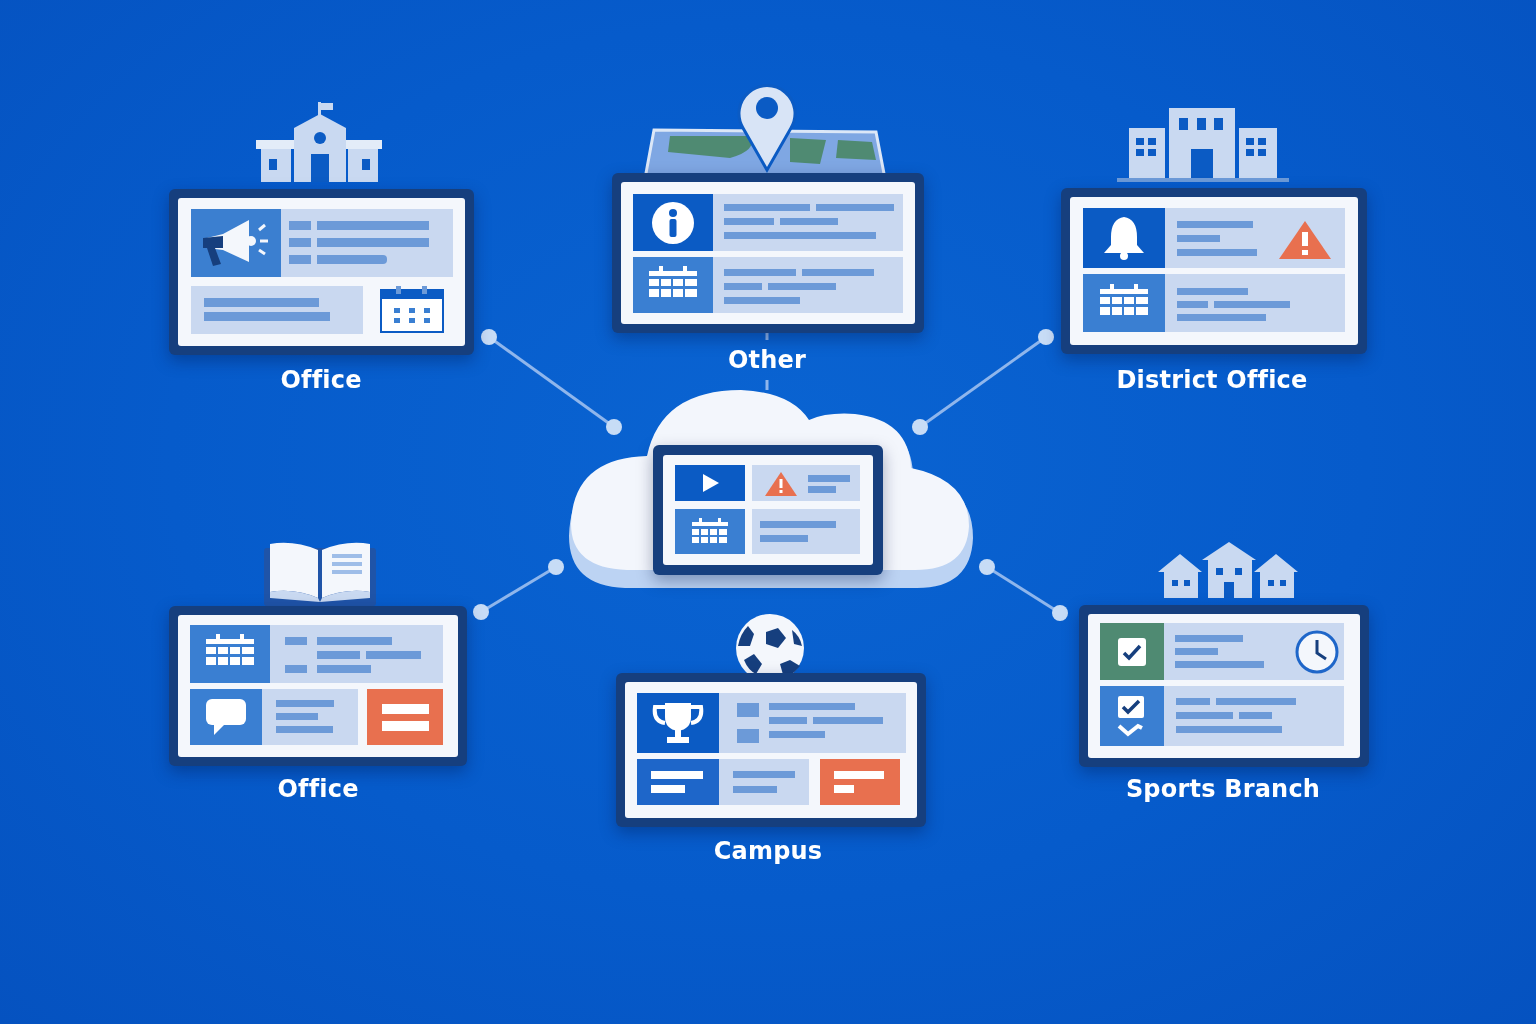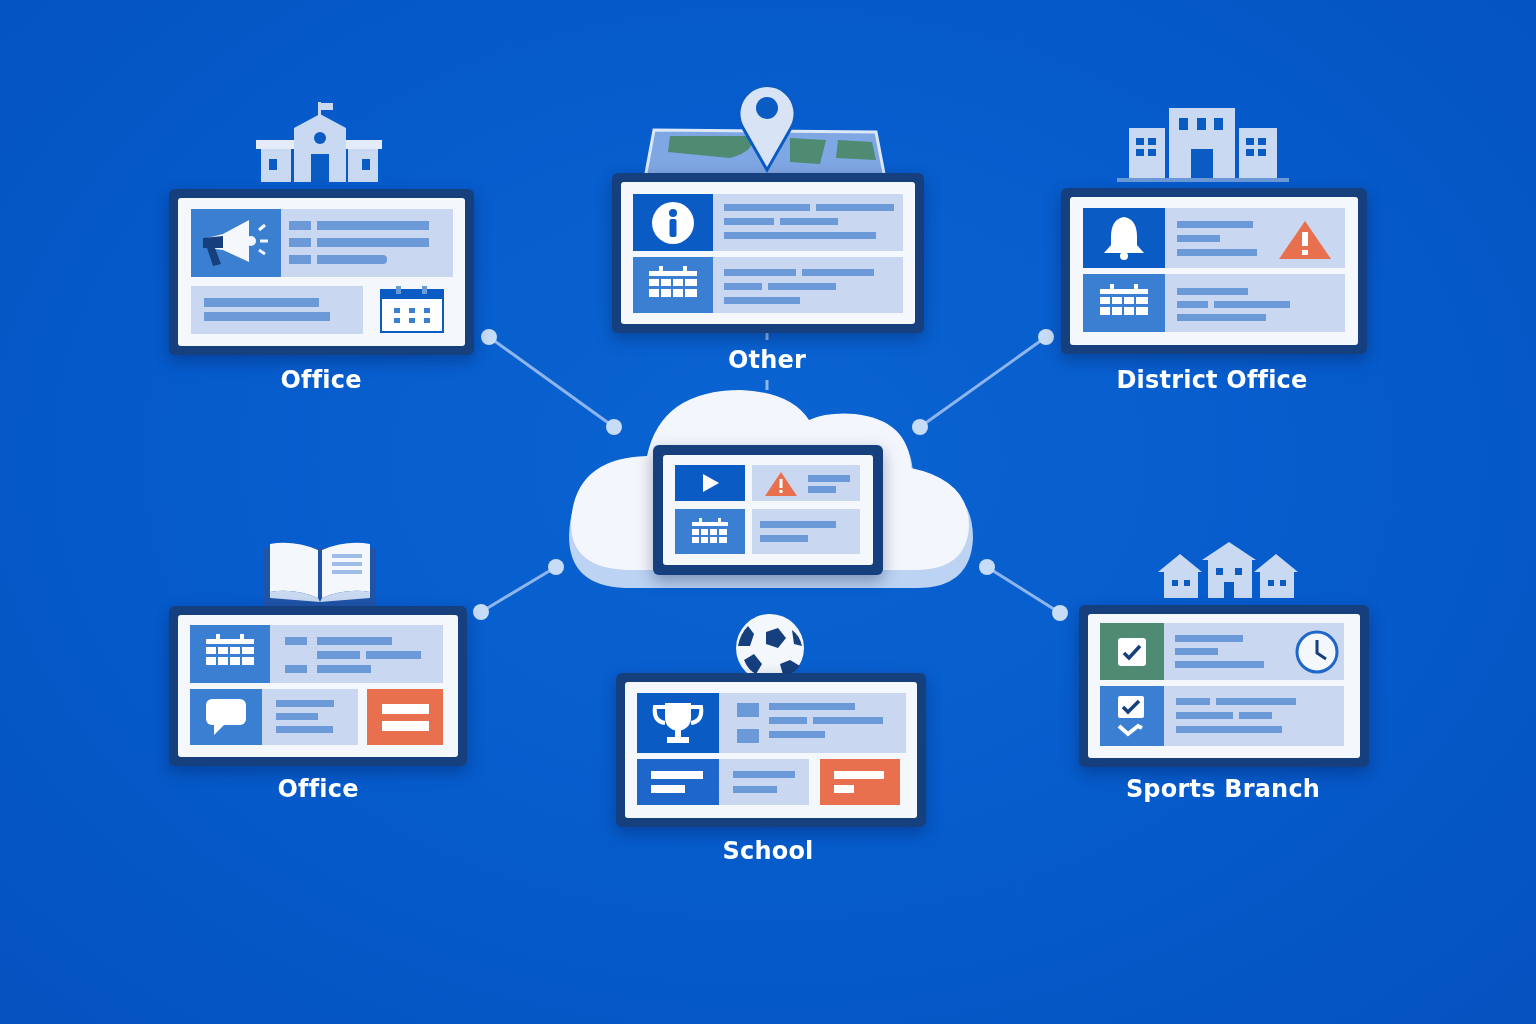--- a/index.html
+++ b/index.html
@@ -376,21 +376,21 @@
     <div class="panel" style="left:94px;top:77px;width:90px;height:46px;">
       <div class="bar" style="left:14px;top:12px;width:62px;"></div>
       <div class="bar" style="left:14px;top:27px;width:44px;"></div>
     </div>
     <div class="tile" style="left:195px;top:77px;width:80px;height:46px;background:#e8704f;flex-direction:column;align-items:flex-start;padding-left:14px;box-sizing:border-box;gap:6px;">
       <div style="width:50px;height:8px;background:#fff;"></div>
       <div style="width:20px;height:8px;background:#fff;"></div>
     </div>
   </div>
 </div>
-<div class="label" style="left:768px;top:837px;">School</div>
+<div class="label" style="left:768px;top:837px;">Campus</div>
 
 <div class="abs" style="left:1158px;top:542px;">
   <svg width="142" height="58" viewBox="0 0 142 58">
     <g fill="#c9d9f1">
       <path d="M0 30 L22 12 L44 30 L40 30 L40 56 L6 56 L6 30 Z"></path>
       <path d="M44 18 L71 0 L98 18 L94 18 L94 56 L50 56 L50 18 Z"></path>
       <path d="M96 30 L118 12 L140 30 L136 30 L136 56 L102 56 L102 30 Z"></path>
     </g>
     <g fill="#0b5bc4">
       <rect x="14" y="38" width="6" height="6"></rect>

